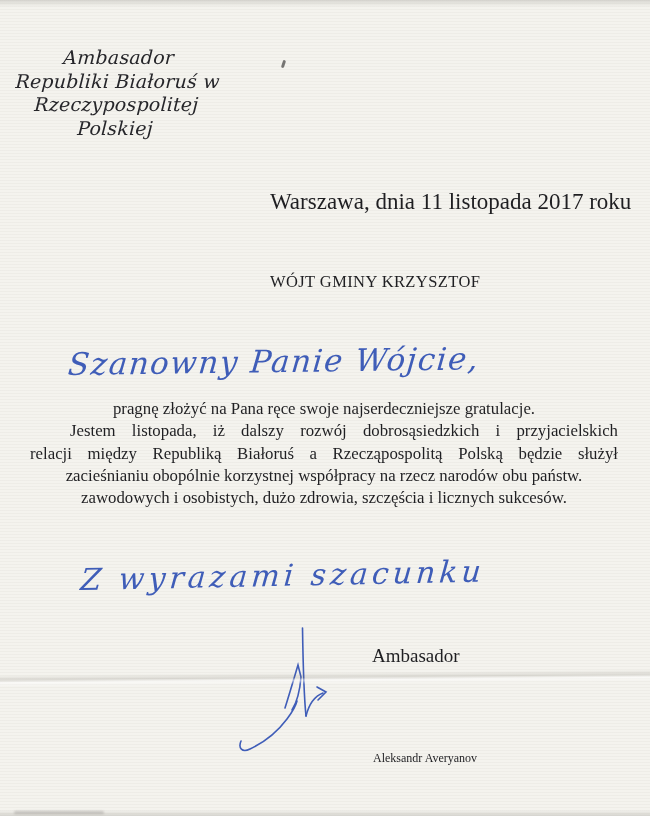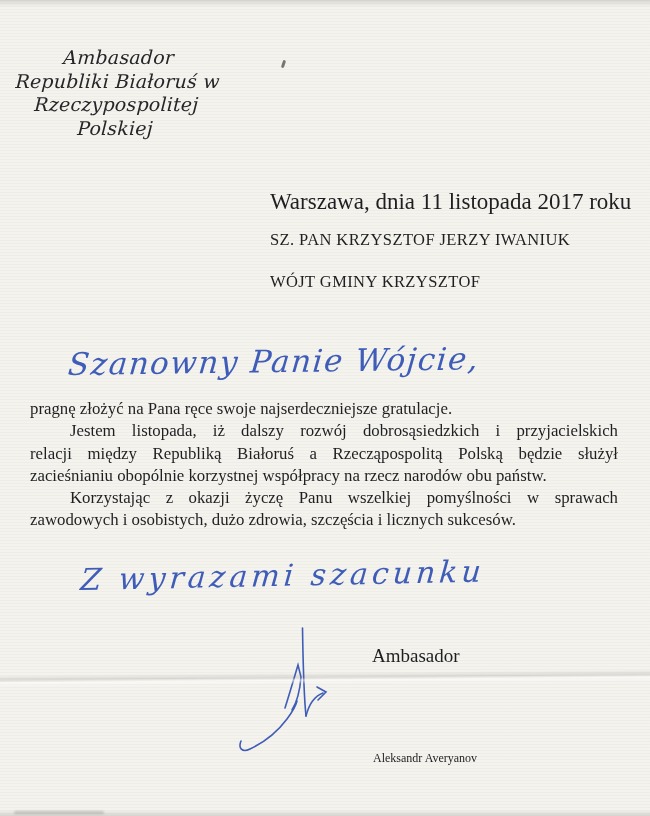--- a/index.html
+++ b/index.html
@@ -57,21 +57,21 @@
     font-size: 31px; letter-spacing: 1.5px;
     color: #3f5db8;
     transform: rotate(-0.8deg) skewX(-6deg);
     transform-origin: left top;
     white-space: nowrap;
   }
   .body-block {
     position: absolute; left: 30px; top: 398px; width: 588px;
     font-size: 16.8px; line-height: 22.3px;
   }
-  .bline { text-align: left; }
+  .bline { text-align: center; }
   .bline.just { text-align: justify; text-align-last: justify; }
   .bline.indent { text-indent: 40px; }
   .closing {
     position: absolute; left: 82px; top: 562px;
     font-family: "DejaVu Serif", serif; font-style: italic;
     font-size: 30px; letter-spacing: 4px;
     color: #3f5db8;
     transform: rotate(-1.2deg) skewX(-6deg);
     transform-origin: left top;
     white-space: nowrap;
@@ -100,31 +100,29 @@
   <div class="letterhead">
     <div>Ambasador</div>
     <div>Republiki Białoruś w</div>
     <div>Rzeczypospolitej Polskiej</div>
   </div>
 
   <div class="speck"></div>
 
   <div class="dateline">Warszawa, dnia 11 listopada 2017 roku</div>
 
-  <div class="addressee-1">SZ. PAN KRZYSZTOF JERZY IWANIUK</div>
   <div class="addressee-2">WÓJT GMINY KRZYSZTOF</div>
 
   <div class="salutation">Szanowny Panie Wójcie,</div>
 
   <div class="body-block">
     <div class="bline">pragnę złożyć na Pana ręce swoje najserdeczniejsze gratulacje.</div>
     <div class="bline just indent">Jestem listopada, iż dalszy rozwój dobrosąsiedzkich i przyjacielskich</div>
     <div class="bline just">relacji między Republiką Białoruś a Rzecząpospolitą Polską będzie służył</div>
     <div class="bline">zacieśnianiu obopólnie korzystnej współpracy na rzecz narodów obu państw.</div>
-    <div class="bline just indent">Korzystając z okazji życzę Panu wszelkiej pomyślności w sprawach</div>
     <div class="bline">zawodowych i osobistych, dużo zdrowia, szczęścia i licznych sukcesów.</div>
   </div>
 
   <div class="closing">Z wyrazami szacunku</div>
 
   <svg class="signature" width="115" height="160" viewBox="225 596 115 160" fill="none" stroke="#3f5db8" stroke-width="1.6" stroke-linecap="round">
     <path d="M241 741 C 238 748 242 753 250 749 C 265 742 278 731 287 719 C 293 711 296 705 297 701"></path>
     <path d="M285 708 C 290 692 295 675 298 665 L 301 677 C 300 690 297 702 292 710"></path>
     <path d="M302.5 628 C 303 660 303.5 692 306 716"></path>
     <path d="M306 716 C 309 704 315 696 323 693"></path>

